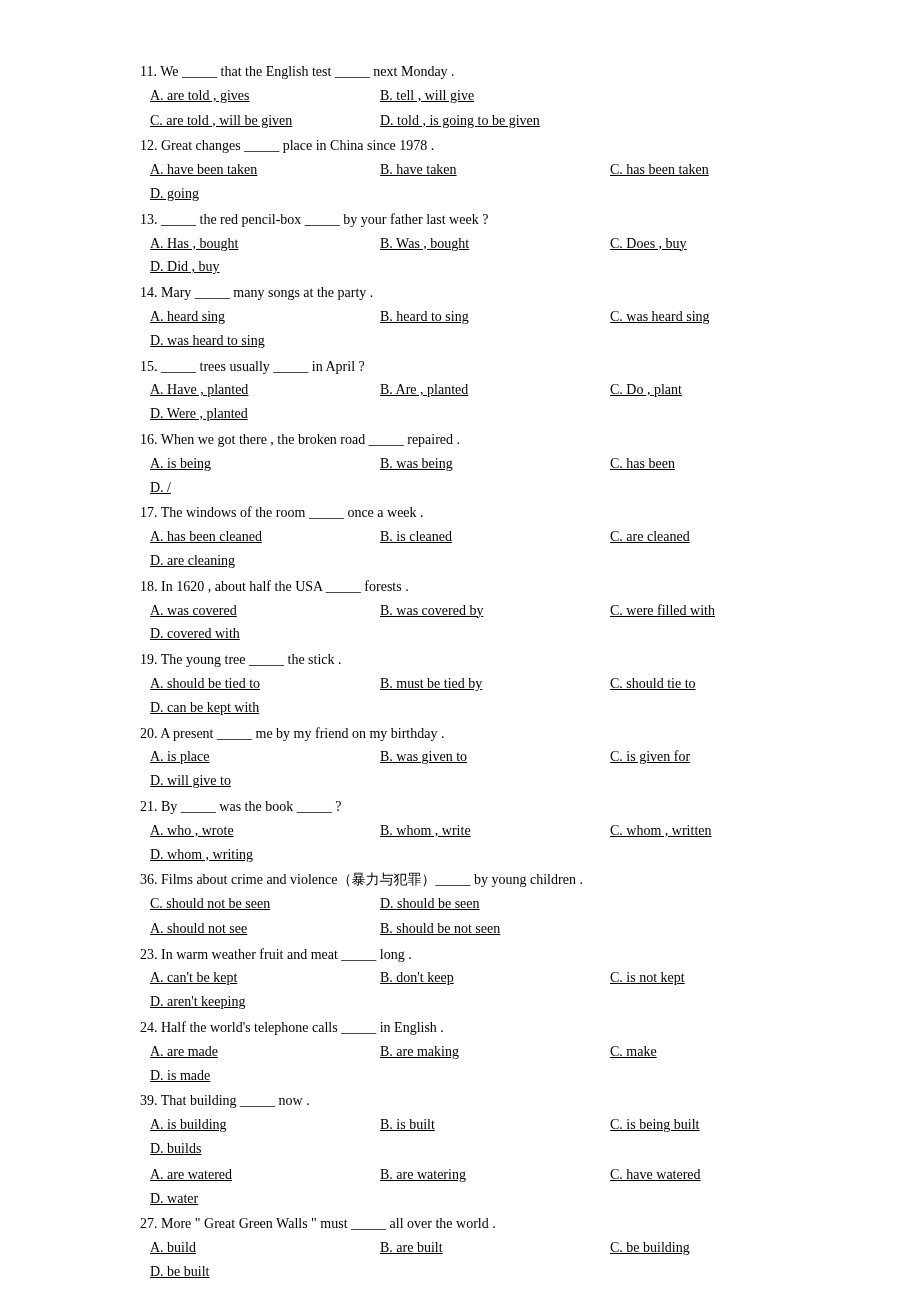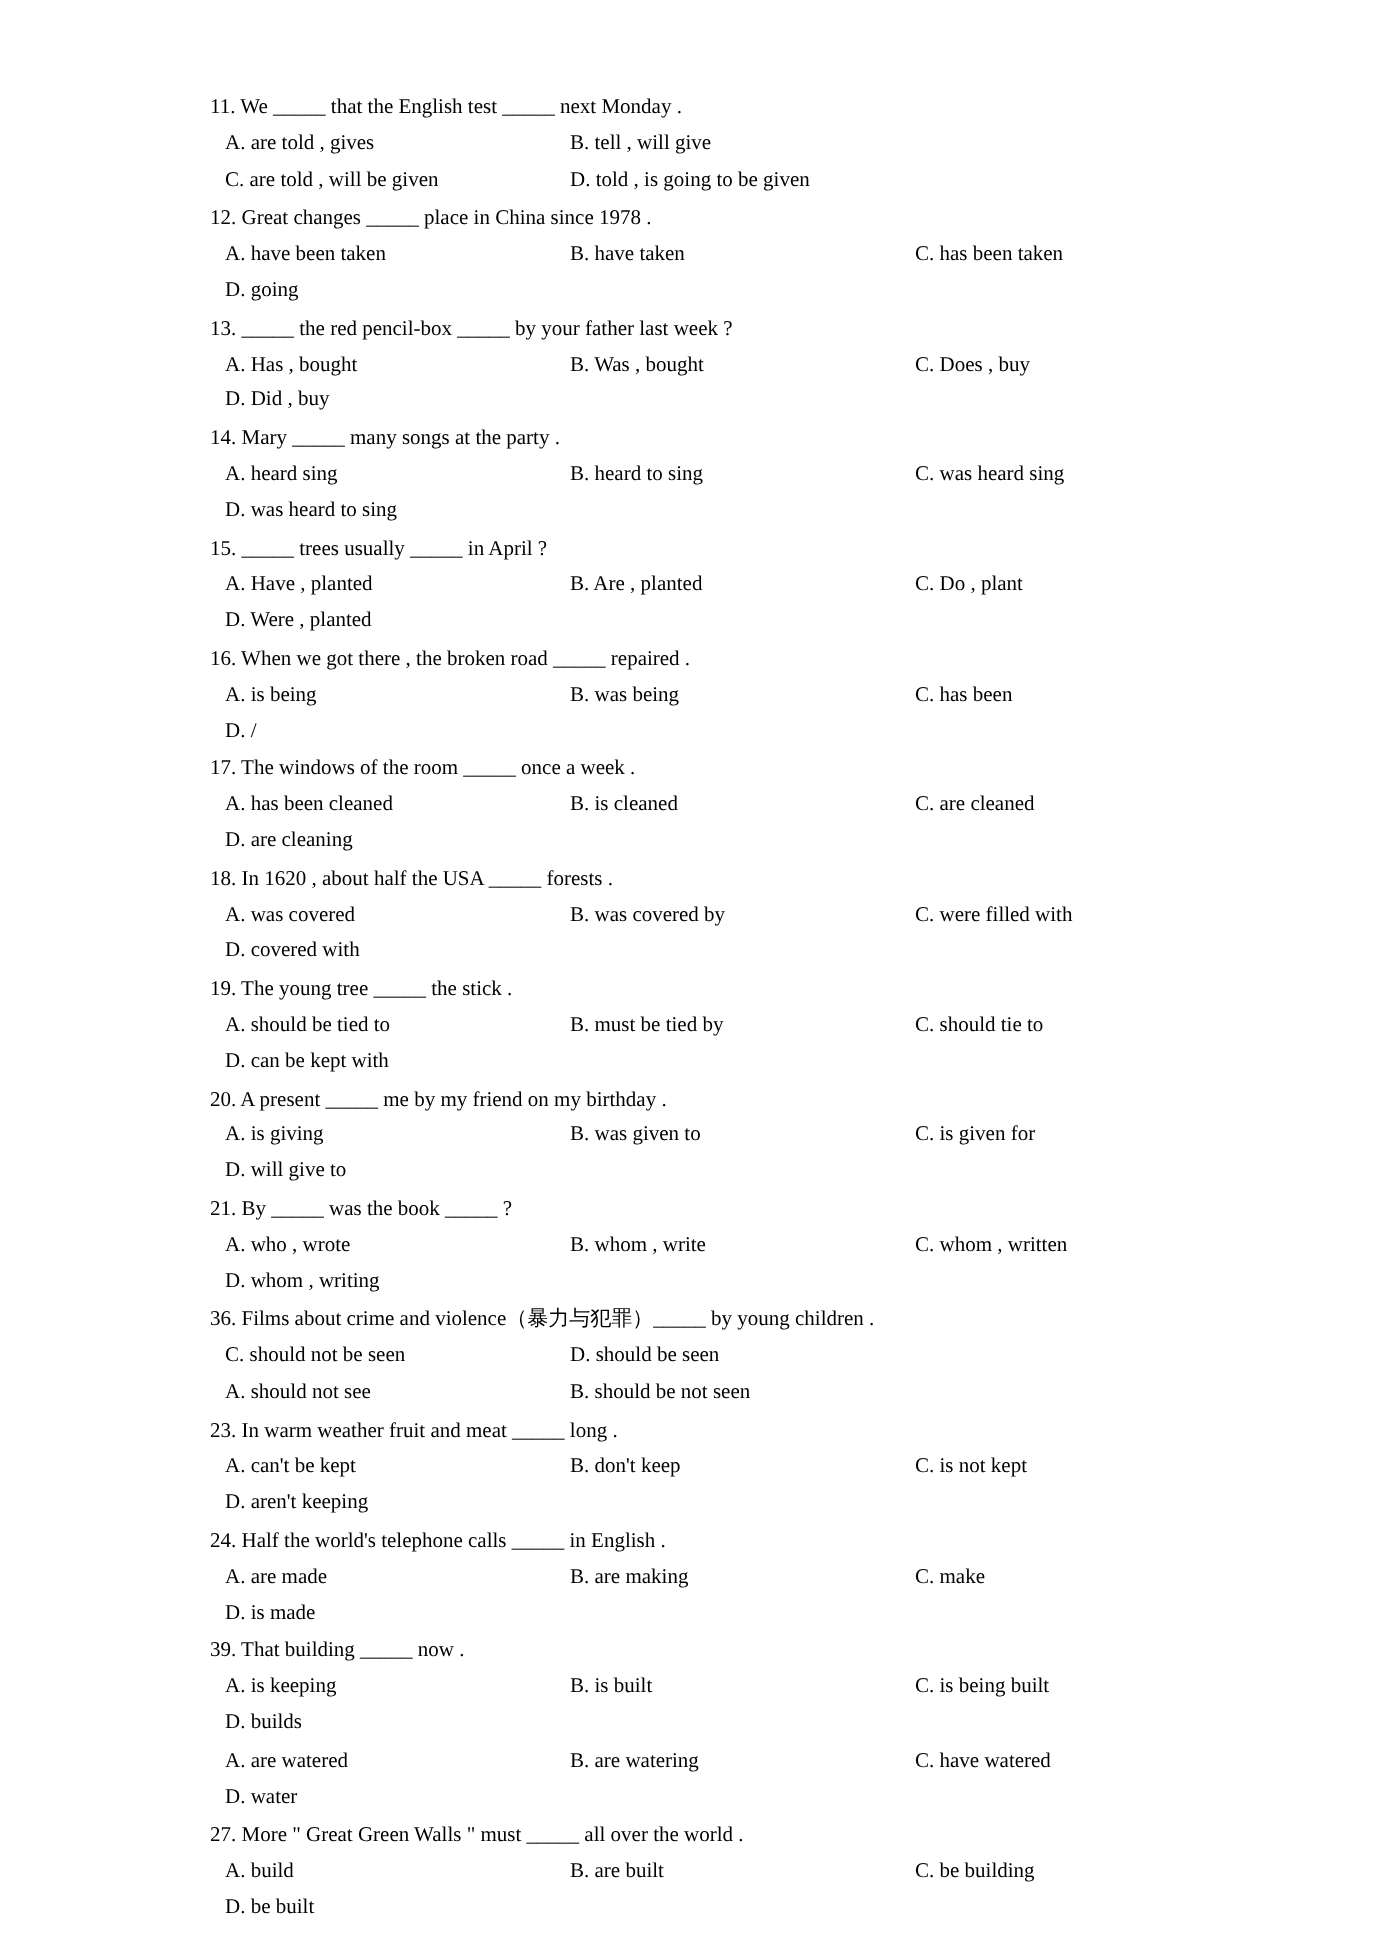--- a/index.html
+++ b/index.html
@@ -15,20 +15,21 @@
     }
     .question {
       margin-bottom: 2px;
     }
     .question-text {
       display: block;
     }
     .options {
       display: block;
       padding-left: 10px;
+      text-decoration: underline;
     }
     .option-row {
       display: flex;
       flex-wrap: wrap;
       gap: 0 30px;
       margin-bottom: 1px;
     }
     .option {
       min-width: 200px;
     }
@@ -135,21 +136,21 @@
           <span class="option">B. must be tied by</span>
           <span class="option">C. should tie to</span>
           <span class="option">D. can be kept with</span>
         </div>
       </div>
     </div>
     <div class="question">
       <span class="question-text">20. A present _____ me by my friend on my birthday .</span>
       <div class="options">
         <div class="option-row">
-          <span class="option">A. is giving</span>
+          <span class="option">A. is place</span>
           <span class="option">B. was given to</span>
           <span class="option">C. is given for</span>
           <span class="option">D. will give to</span>
         </div>
       </div>
     </div>
     <div class="question">
       <span class="question-text">21. By _____ was the book _____ ?</span>
       <div class="options">
         <div class="option-row">
@@ -192,21 +193,21 @@
           <span class="option">B. are making</span>
           <span class="option">C. make</span>
           <span class="option">D. is made</span>
         </div>
       </div>
     </div>
     <div class="question">
       <span class="question-text">39. That building _____ now .</span>
       <div class="options">
         <div class="option-row">
-          <span class="option">A. is keeping</span>
+          <span class="option">A. is building</span>
           <span class="option">B. is built</span>
           <span class="option">C. is being built</span>
           <span class="option">D. builds</span>
         </div>
       </div>
     </div>
     <div class="question">
       <div class="options">
         <div class="option-row">
           <span class="option">A. are watered</span>

